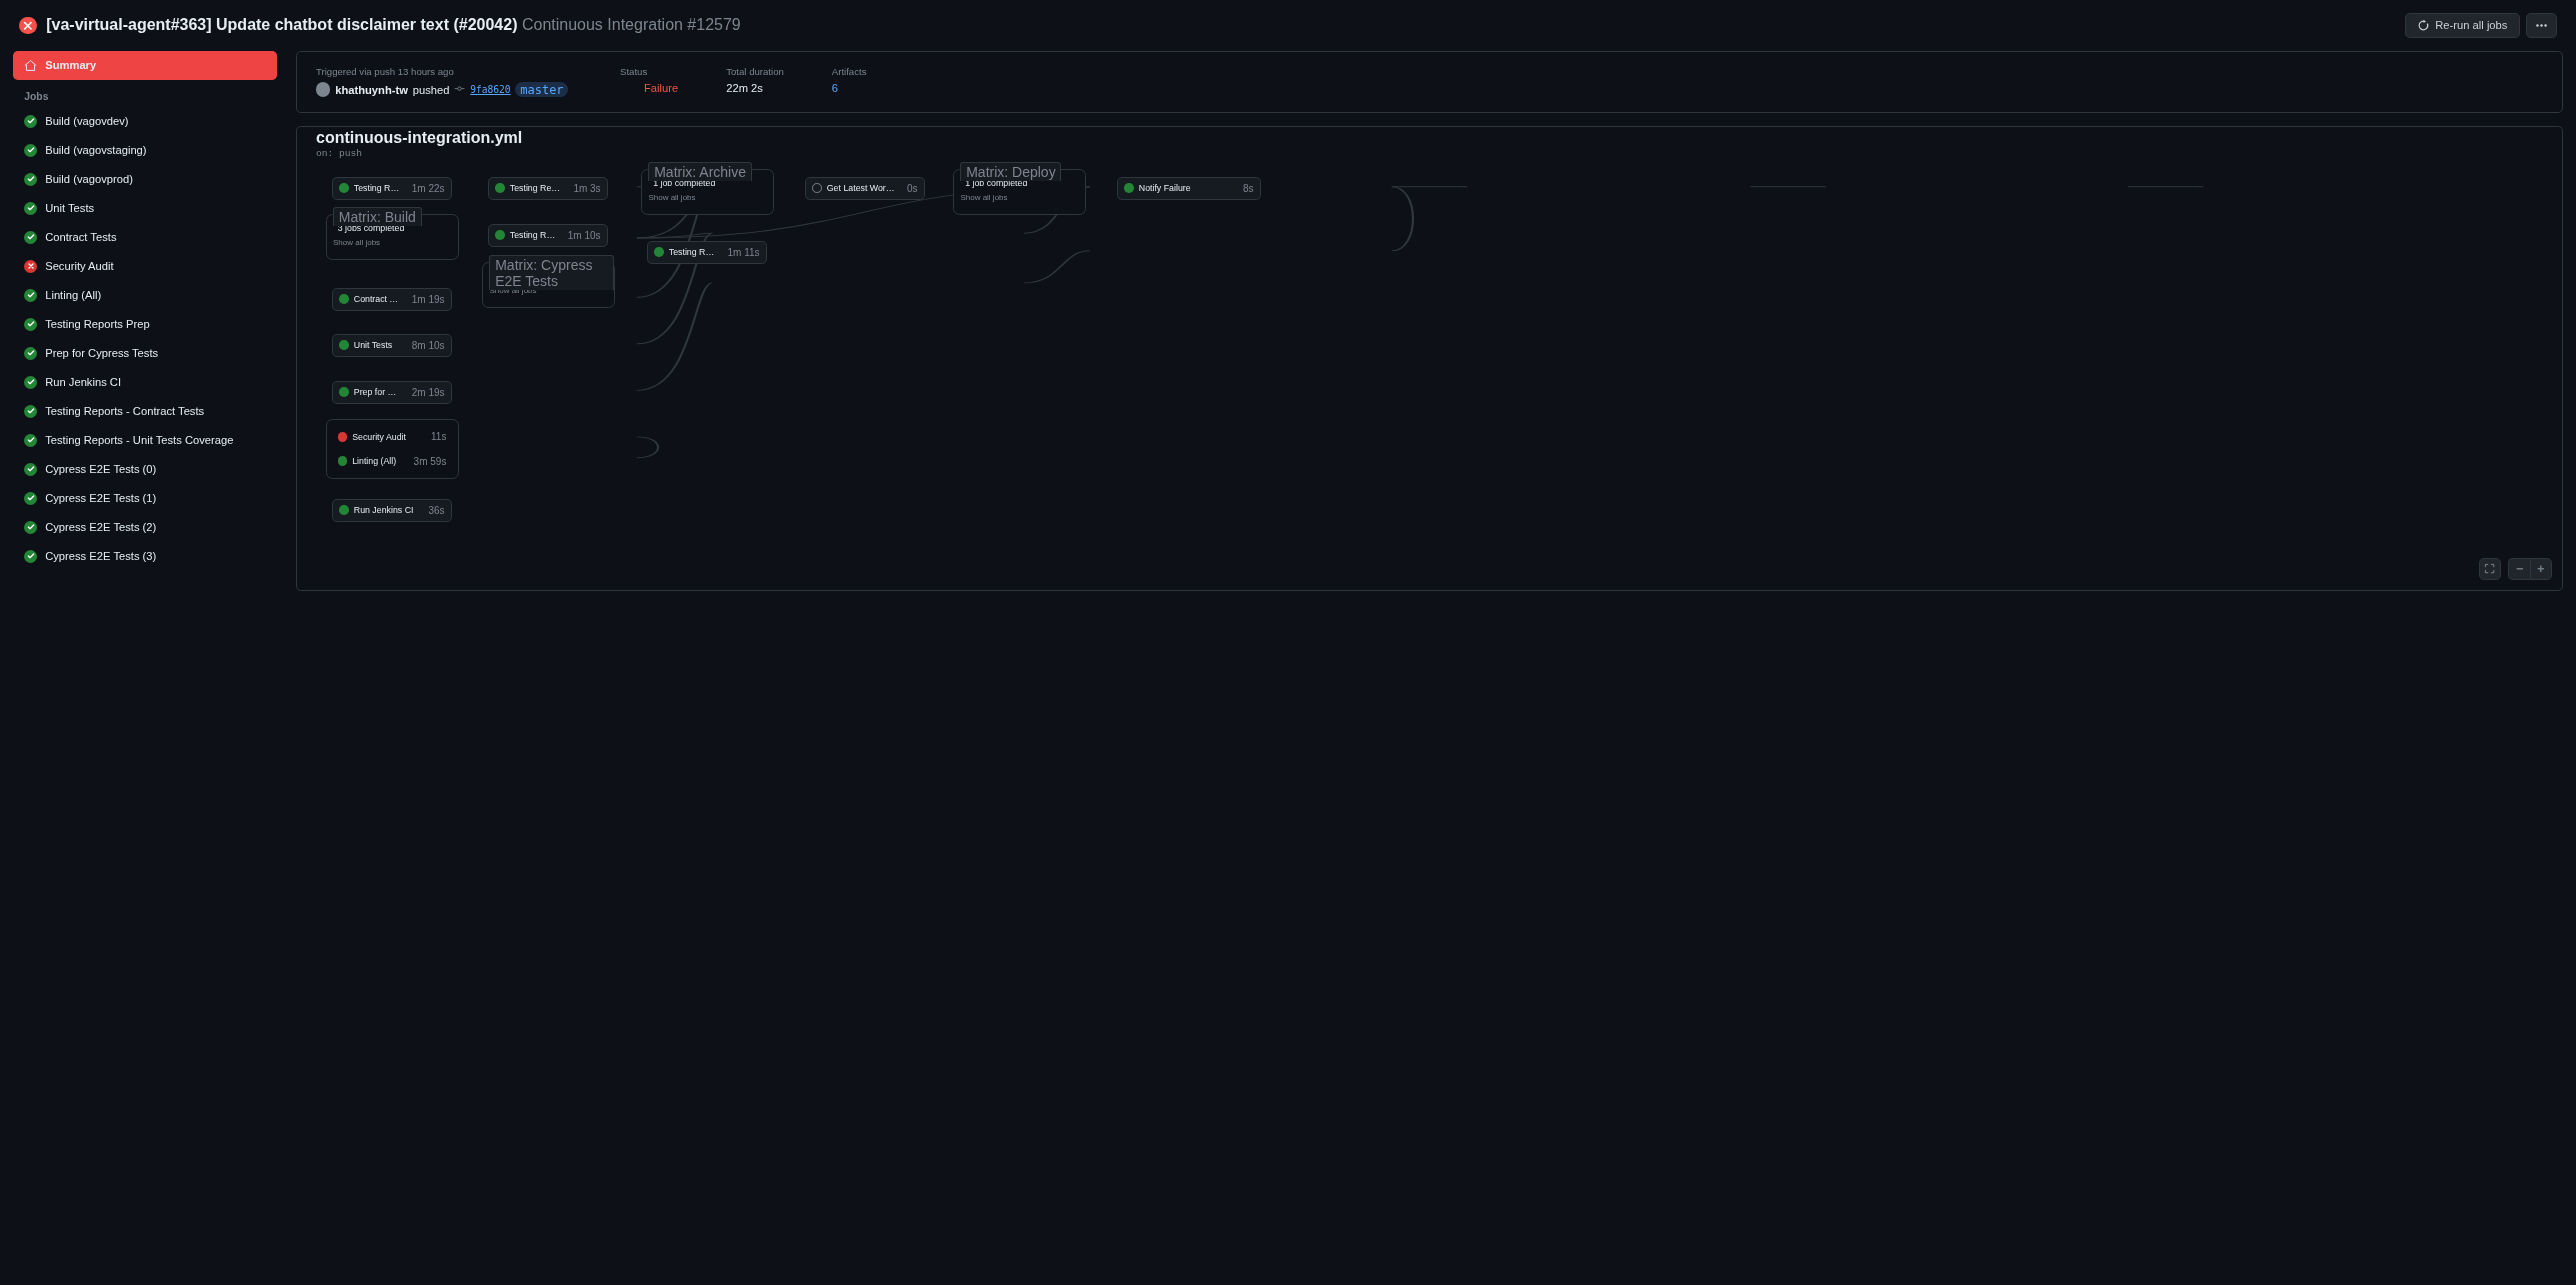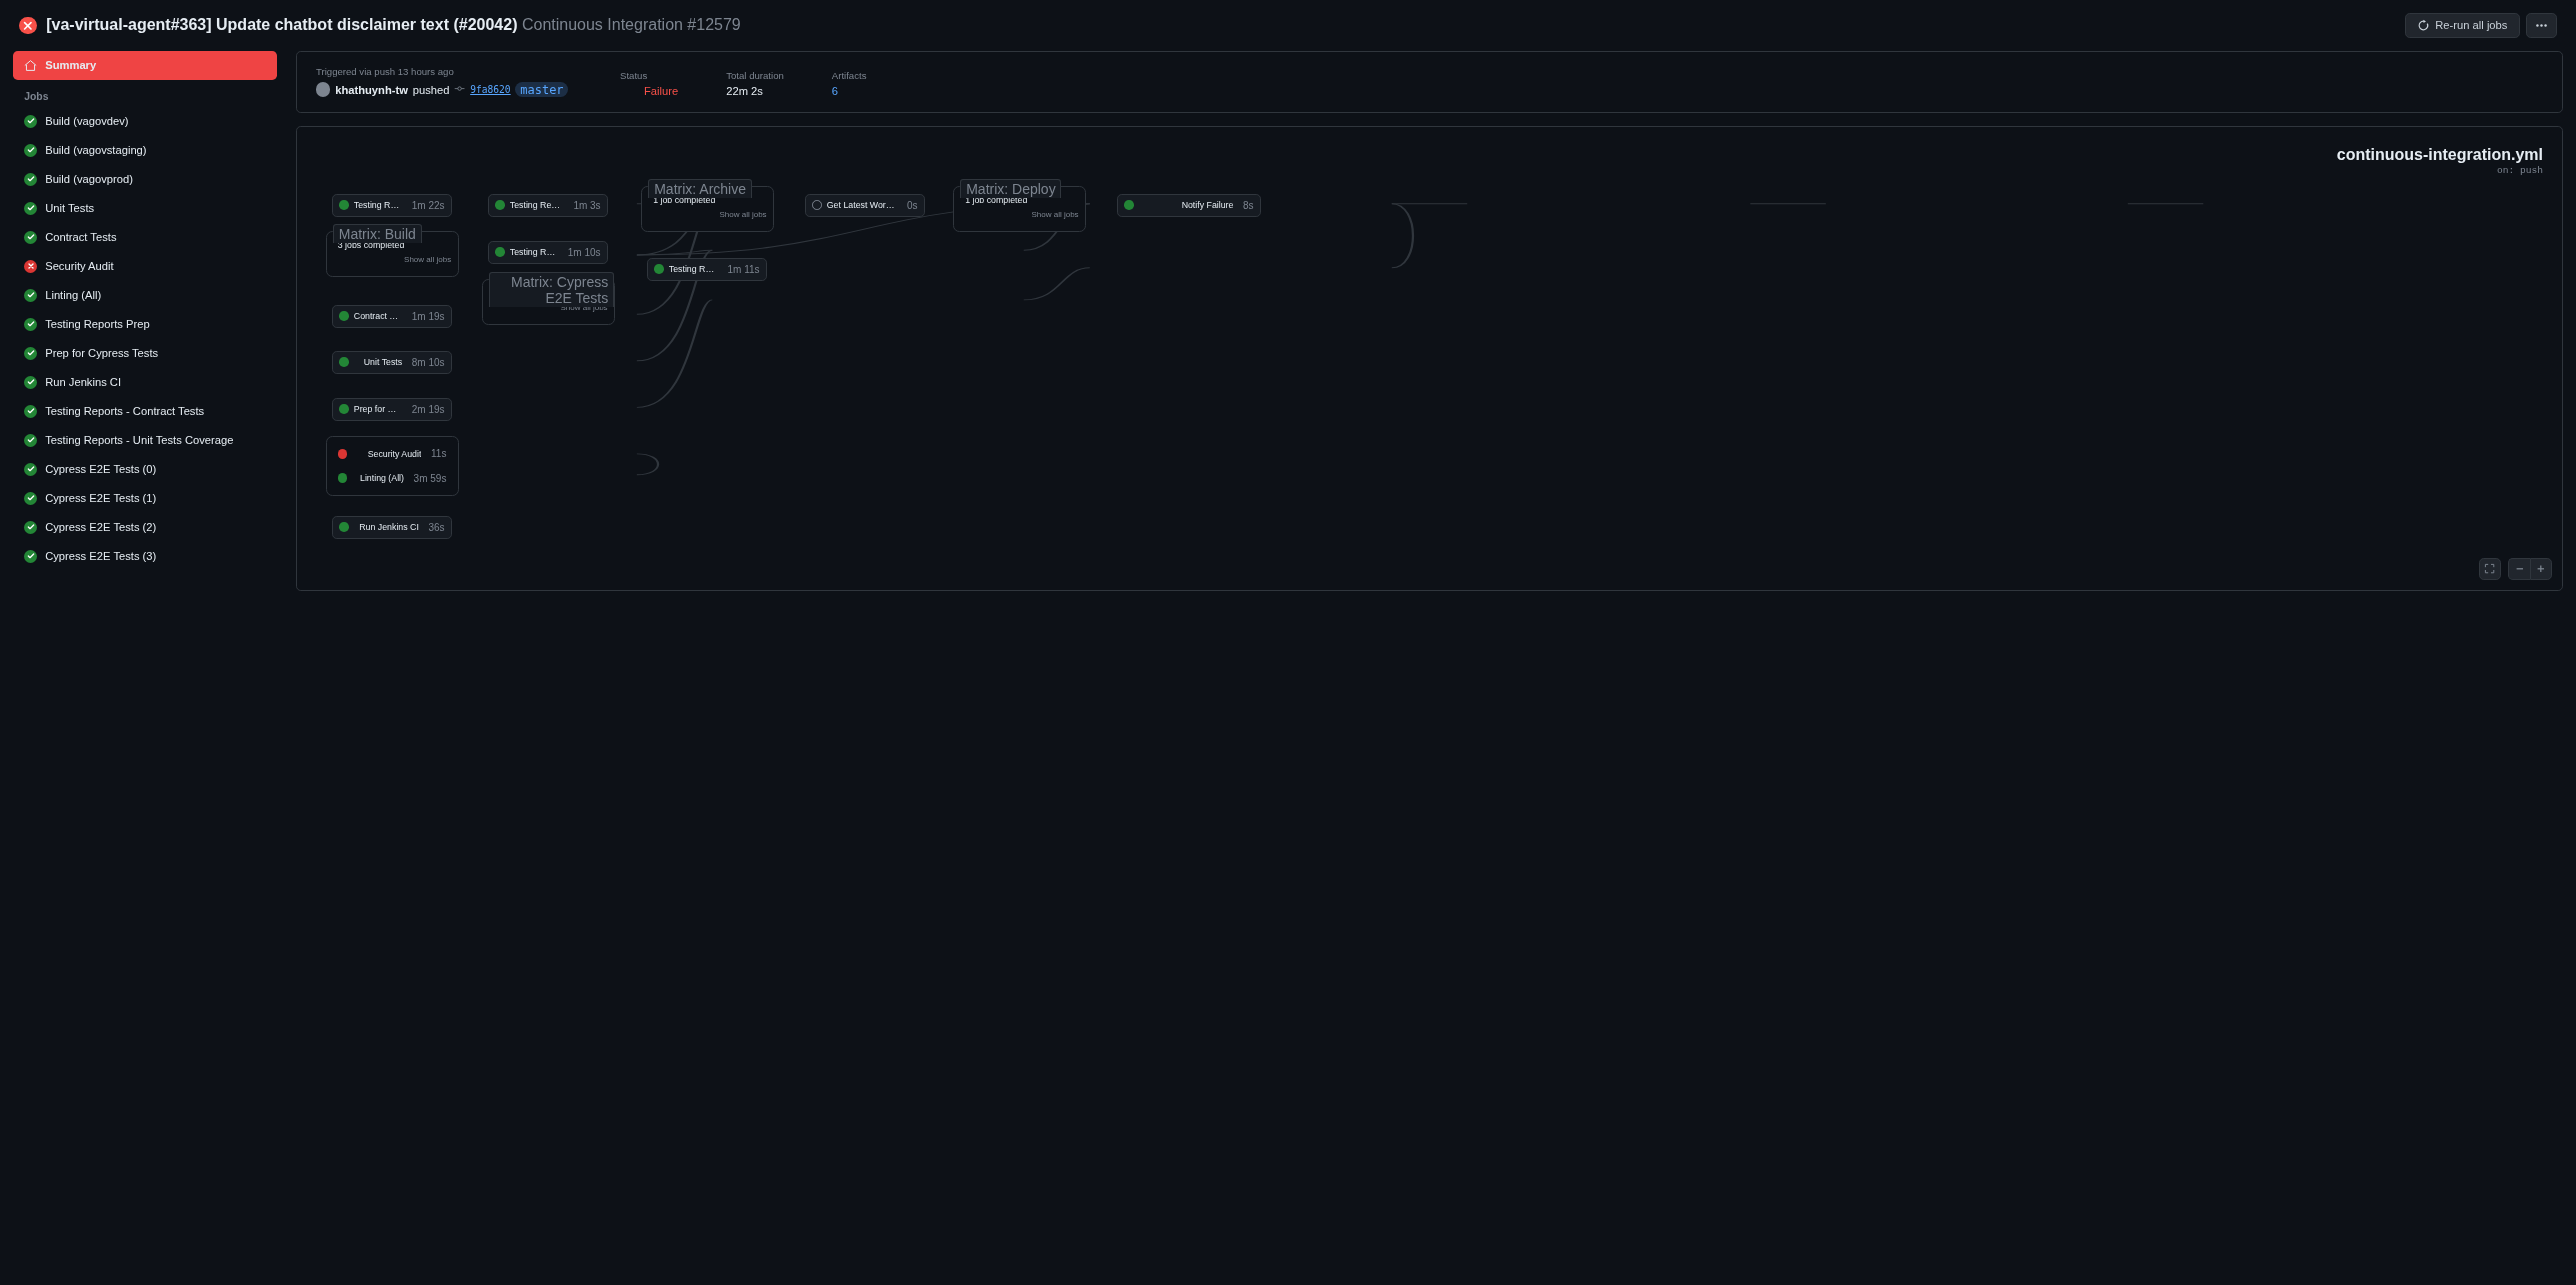--- a/index.html
+++ b/index.html
@@ -40,30 +40,30 @@
   .sidebar-item.active { background: #ef4444; font-weight: 600; }
   .sidebar-header { font-size: 10.4px; font-weight: 600; color: #7d8590; padding: 11.2px 11.2px 4.8px; }
   .job-icon {
     width: 13px; height: 13px; border-radius: 50%; flex-shrink: 0;
     display: inline-flex; align-items: center; justify-content: center;
   }
   .job-icon.pass { background: #238636; color:#fff; }
   .job-icon.fail { background: #da3633; color:#fff; }
   .main { flex: 1; display: flex; flex-direction: column; gap: 13px; }
   .panel { border: 0.8px solid #30363d; border-radius: 4.8px; background: #0d1117; }
-  .meta-row { display: flex; padding: 14.4px 19px; gap: 48px; align-items: flex-end; }
+  .meta-row { display: flex; padding: 14.4px 19px; gap: 48px; }
   .meta-col { display: flex; flex-direction: column; gap: 4.8px; }
   .meta-label { font-size: 9.6px; color: #7d8590; }
   .meta-value { font-size: 11.2px; }
   .meta-value a { color: #58a6ff; text-decoration: none; }
   .trigger-line { display: flex; align-items: center; gap: 4.8px; font-size: 11.2px; }
   .avatar { width: 14.4px; height: 14.4px; border-radius: 50%; background: #7d8590; }
   .commit-sha { color: #58a6ff; font-family: ui-monospace, monospace; font-size: 9.6px; }
   .branch-tag { background: #58a6ff33; color: #58a6ff; padding: 0.8px 4.8px; border-radius: 8px; font-family: ui-monospace, monospace; font-size: 12px; }
-  .graph-panel { padding: 19px 19px 0; position: relative; min-height: 465px; text-align: right; }
+  .graph-panel { padding: 2px 19px 0; position: relative; min-height: 465px; }
   .graph-title { font-size: 16px; font-weight: 600; }
   .graph-sub { font-size: 9.6px; color: #7d8590; margin-top: 1.6px; font-family: Liberation Mono, monospace; }
   .graph-area {
     position: relative;
     margin-top: 9.6px;
     height: 393px;
   }
   .graph-svg {
     position: absolute; left: 0; top: 0; width: 100%; height: 100%;
     pointer-events: none;

